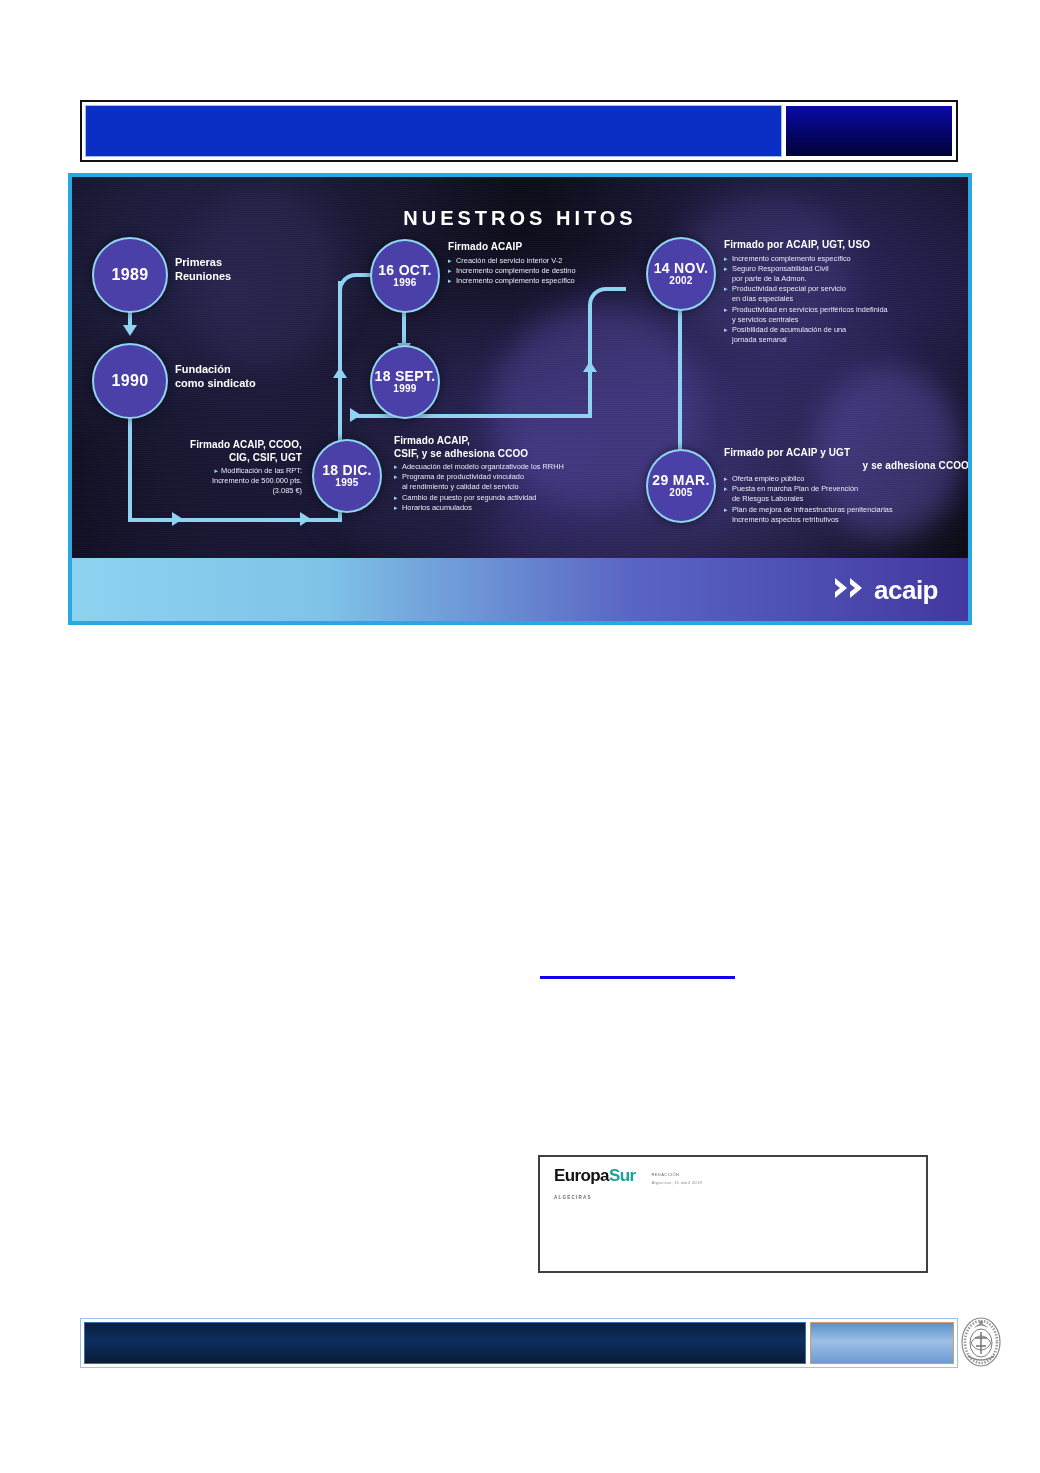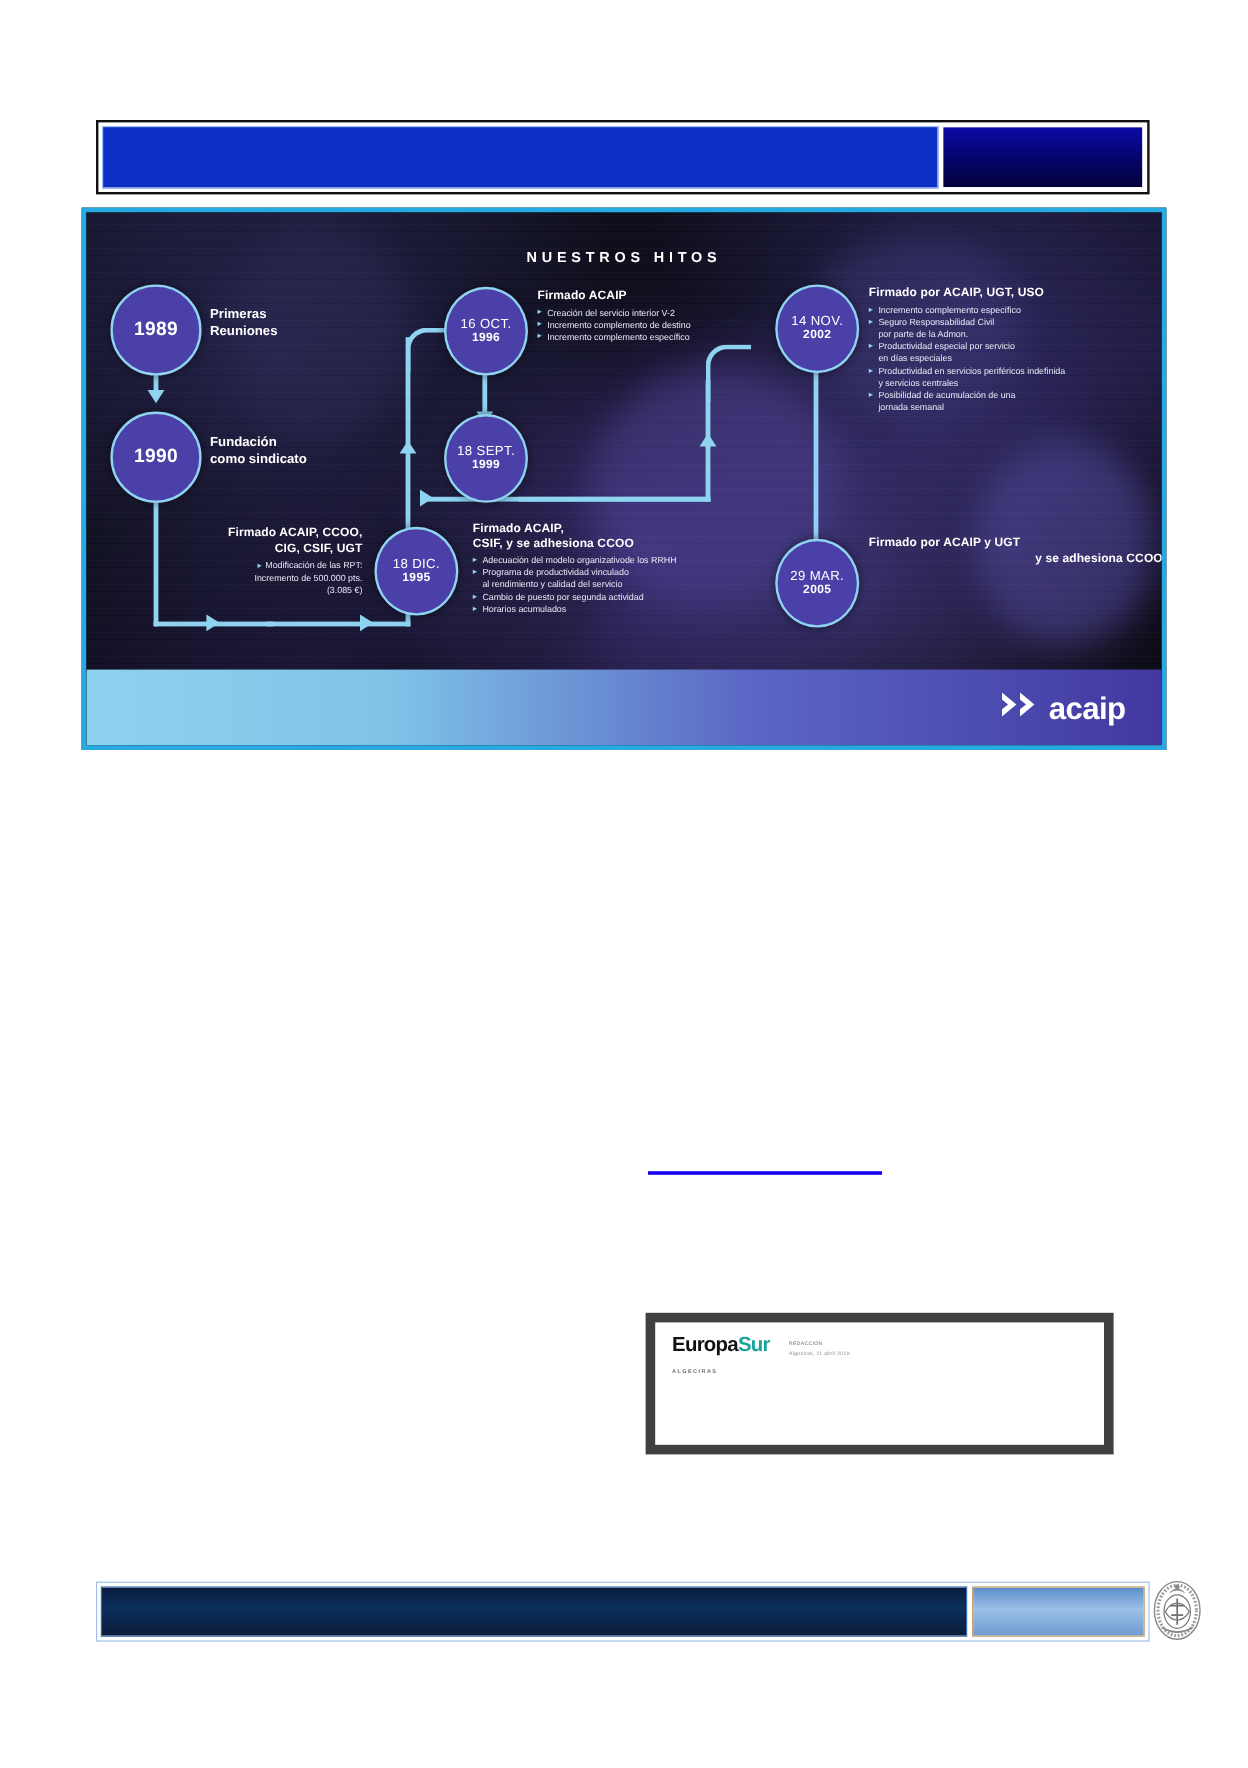--- a/index.html
+++ b/index.html
@@ -87,43 +87,43 @@
     opacity: .5;
     pointer-events: none;
   }
   .info-title {
     position: absolute;
     left: 0;
     right: 0;
     top: 30px;
     text-align: center;
     color: #ffffff;
-    font-size: 12px;
+    font-size: 20px;
     font-weight: bold;
     letter-spacing: 4px;
   }
 
   
   .node {
     position: absolute;
     border-radius: 50%;
     background: #4b3fa8;
     border: 2px solid #8fd3f0;
     color: #ffffff;
     display: flex;
     flex-direction: column;
     align-items: center;
     justify-content: center;
     text-align: center;
     line-height: 1.05;
     box-shadow: 0 0 8px rgba(0,0,0,.5);
   }
   .node .m {
-    font-size: 11px;
-    font-weight: normal;
+    font-size: 14px;
+    font-weight: bold;
     letter-spacing: .3px;
   }
   .node .y {
     font-size: 16px;
     font-weight: bold;
     letter-spacing: .3px;
   }
   .node.small .y { font-size: 10px; }
 
   
@@ -217,25 +217,25 @@
     top: 976px;
     width: 195px;
     height: 3px;
     background: #1400f0;
   }
 
   
   .clip {
     position: absolute;
     left: 538px;
-    top: 1094px;
+    top: 1155px;
     width: 390px;
     height: 118px;
     background: #ffffff;
-    border: 8px solid #404040;
+    border: 2px solid #404040;
     box-sizing: border-box;
     padding: 10px 14px 6px 14px;
     overflow: hidden;
   }
   .clip-top {
     display: flex;
     align-items: flex-start;
     gap: 16px;
   }
   .clip-masthead {
@@ -436,20 +436,27 @@
       </ul>
     </div>
 
     <div class="node small" style="left:574px; top:272px; width:66px; height:70px;">
       <span class="m">29 MAR.</span>
       <span class="y">2005</span>
     </div>
     <div class="blk" style="left:652px; top:270px; width:245px;">
       <div class="h">Firmado por ACAIP y UGT</div>
       <div class="h" style="margin-top:-2px;text-align:right;">y se adhesiona CCOO</div>
+      <ul>
+        <li class="lead">Oferta empleo público</li>
+        <li class="lead">Puesta en marcha Plan de Prevención</li>
+        <li>de Riesgos Laborales</li>
+        <li class="lead">Plan de mejora de infraestructuras penitenciarias</li>
+        <li>Incremento aspectos retributivos</li>
+      </ul>
     </div>
 
     <div class="info-band">
       <div class="acaip-logo">
         <span class="acaip-chev">
           <svg width="36" height="26" viewBox="0 0 36 26" aria-hidden="true">
             <path d="M2 3 L14 13 L2 23 L2 17 L7 13 L2 9 Z" fill="#ffffff"></path>
             <path d="M17 3 L29 13 L17 23 L17 17 L22 13 L17 9 Z" fill="#ffffff"></path>
           </svg>
         </span>

